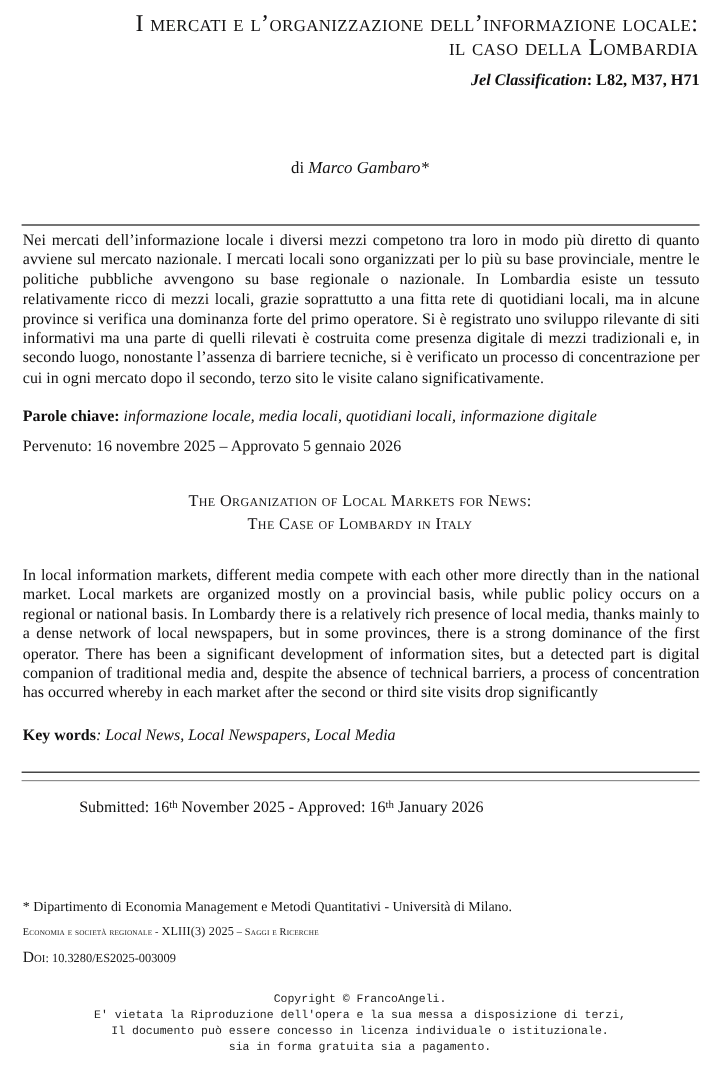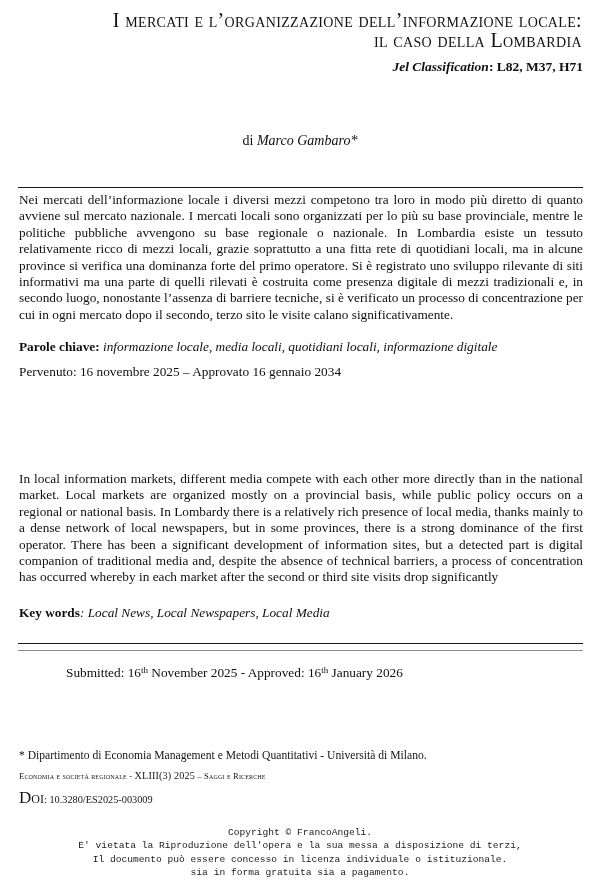--- a/index.html
+++ b/index.html
@@ -158,21 +158,21 @@
   .doi-line {
     position: absolute;
     left: 19px;
     width: 564px;
     font-size: 10.3px;
     line-height: 13px;
     color: #161616;
   }
   .doi-line .doi-label {
     font-variant: small-caps;
-    font-size: 17px;
+    font-size: 13px;
   }
 
   
   .copyright {
     position: absolute;
     left: 18px;
     top: 826px;
     width: 564px;
     text-align: center;
     font-family: Liberation Mono, monospace;
@@ -199,22 +199,26 @@
   <div class="author-line"><span>di </span><span class="author-name">Marco Gambaro*</span></div>
 
   <hr class="rule" style="top:187px;">
 
   <div class="abstract" style="top:192px;">
     <p>Nei mercati dell’informazione locale i diversi mezzi competono tra loro in modo più diretto di quanto avviene sul mercato nazionale. I mercati locali sono organizzati per lo più su base provinciale, mentre le politiche pubbliche avvengono su base regionale o nazionale. In Lombardia esiste un tessuto relativamente ricco di mezzi locali, grazie soprattutto a una fitta rete di quotidiani locali, ma in alcune province si verifica una dominanza forte del primo operatore. Si è registrato uno sviluppo rilevante di siti informativi ma una parte di quelli rilevati è costruita come presenza digitale di mezzi tradizionali e, in secondo luogo, nonostante l’assenza di barriere tecniche, si è verificato un processo di concentrazione per cui in ogni mercato dopo il secondo, terzo sito le visite calano significativamente.</p>
   </div>
 
   <div class="kw-line" style="top:338px;"><span class="kw-label">Parole chiave:</span><span class="kw-values"> informazione locale, media locali, quotidiani locali, informazione digitale</span></div>
 
-  <div class="date-line" style="top:363px;">Pervenuto: 16 novembre 2025 – Approvato 16 gennaio 2034</div>
-
+  <div class="date-line" style="top:363px;">Pervenuto: 16 novembre 2025 – Approvato 5 gennaio 2026</div>
+
+  <div class="sec-title" style="top:408px;">
+    <span class="ln">The Organization of Local Markets for News:</span>
+    <span class="ln">The Case of Lombardy in Italy</span>
+  </div>
 
   <div class="abstract" style="top:471px;">
     <p>In local information markets, different media compete with each other more directly than in the national market. Local markets are organized mostly on a provincial basis, while public policy occurs on a regional or national basis. In Lombardy there is a relatively rich presence of local media, thanks mainly to a dense network of local newspapers, but in some provinces, there is a strong dominance of the first operator. There has been a significant development of information sites, but a detected part is digital companion of traditional media and, despite the absence of technical barriers, a process of concentration has occurred whereby in each market after the second or third site visits drop significantly</p>
   </div>
 
   <div class="kw-line" style="top:604px;"><span class="kw-label">Key words</span><span class="kw-values">: Local News, Local Newspapers, Local Media</span></div>
 
   <div class="date-line" style="top:664px;margin-left:47px;"><span>Submitted: 16</span><sup>th</sup><span> November 2025 - Approved: 16</span><sup>th</sup><span> January 2026</span></div>
 
   <hr class="rule" style="top:643px;">

